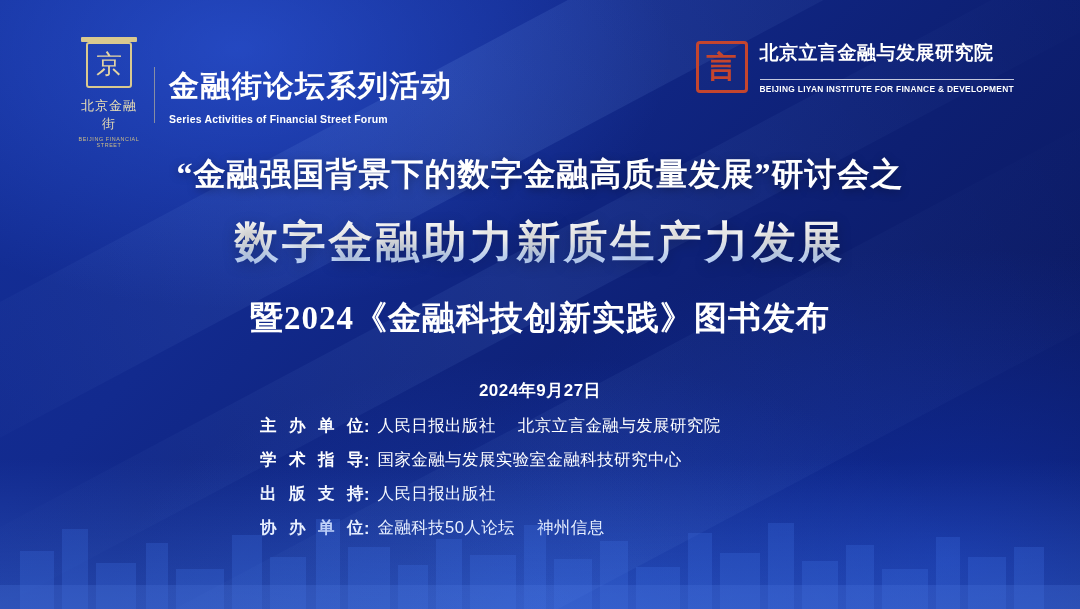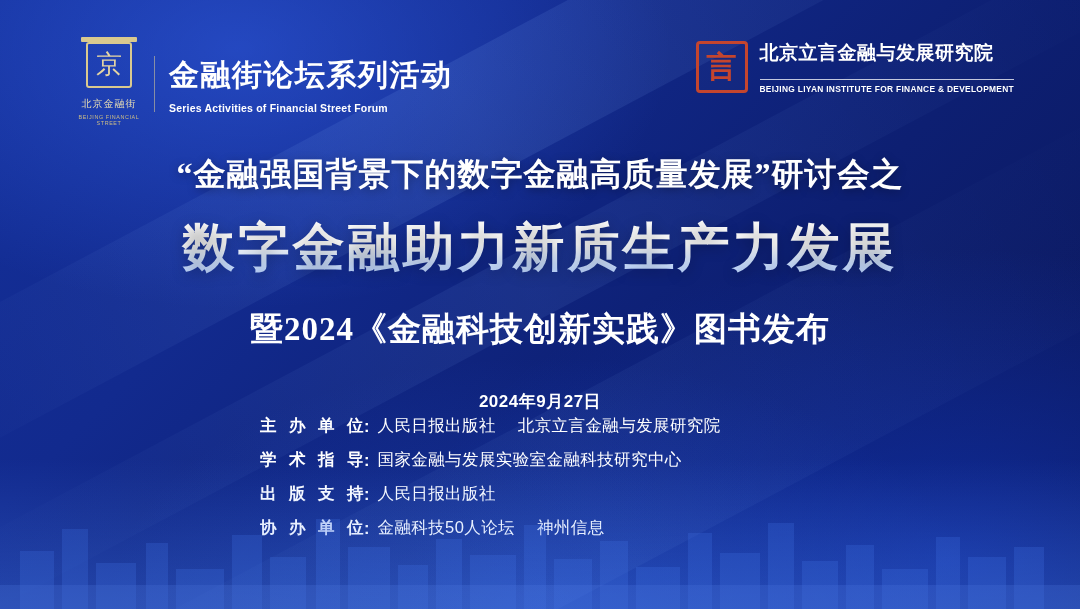--- a/index.html
+++ b/index.html
@@ -50,21 +50,21 @@
     border: 2px solid #d9c98f; border-radius: 3px;
     position: relative;
     display: flex; align-items: center; justify-content: center;
     font-size: 26px; line-height: 1; color: #e4d5a3;
     font-family: "Liberation Serif", serif;
   }
   .bjfs-glyph::before {
     content: ""; position: absolute; left: -7px; right: -7px; top: -7px; height: 5px;
     background: #d9c98f; border-radius: 1px;
   }
-  .bjfs-cn { margin-top: 9px; font-size: 10px; letter-spacing: 1px; color: #eadfb4; font-family: "Liberation Serif", serif; }
+  .bjfs-cn { margin-top: 9px; font-size: 13px; letter-spacing: 1px; color: #eadfb4; font-family: "Liberation Serif", serif; }
   .bjfs-en { margin-top: 3px; font-size: 5.4px; letter-spacing: .6px; color: #cdbd86; }
   .logo-left-divider { width: 1px; height: 56px; background: rgba(220,205,150,0.55); }
   .logo-left-text .l1 {
     font-size: 30px; font-weight: bold; color: #ffffff; letter-spacing: 1.5px;
     font-family: "Liberation Serif", serif;
   }
   .logo-left-text .l2 { margin-top: 6px; font-size: 10.5px; font-weight: bold; color: #ffffff; letter-spacing: .2px; }
 
   .logo-right { position: absolute; right: 66px; top: 2px; display: flex; align-items: center; gap: 12px; }
   .lyan-seal {
@@ -82,21 +82,21 @@
 
   
   .titles { position: absolute; top: 153px; left: 0; width: 100%; text-align: center; }
   .t-line1 {
     font-size: 32px; font-weight: bold; color: #ffffff; letter-spacing: 1px;
     font-family: "Liberation Serif", serif;
     text-shadow: 0 2px 10px rgba(0,0,0,.35);
   }
   .t-line2 {
     margin-top: 16px;
-    font-size: 52px; font-weight: bold; letter-spacing: 3px;
+    font-size: 44px; font-weight: bold; letter-spacing: 3px;
     font-family: "Liberation Serif", serif;
     background: linear-gradient(to bottom, #ffffff 0%, #ffffff 45%, #cfe2ff 70%, #a9c8ff 100%);
     -webkit-background-clip: text; background-clip: text;
     -webkit-text-fill-color: transparent; color: transparent;
     text-shadow: 0 3px 14px rgba(0,0,0,.25);
   }
   .t-line3 {
     margin-top: 24px;
     font-size: 33px; font-weight: bold; color: #ffffff; letter-spacing: 1px;
     font-family: "Liberation Serif", serif;

